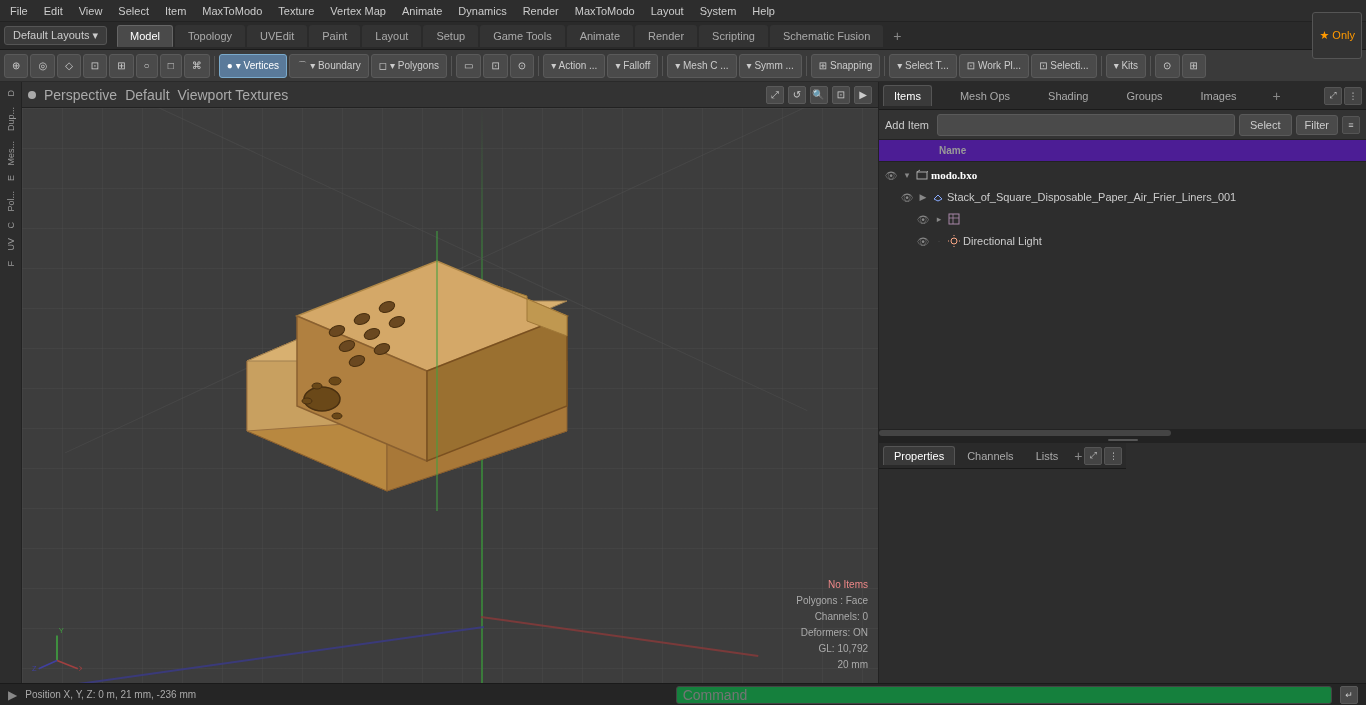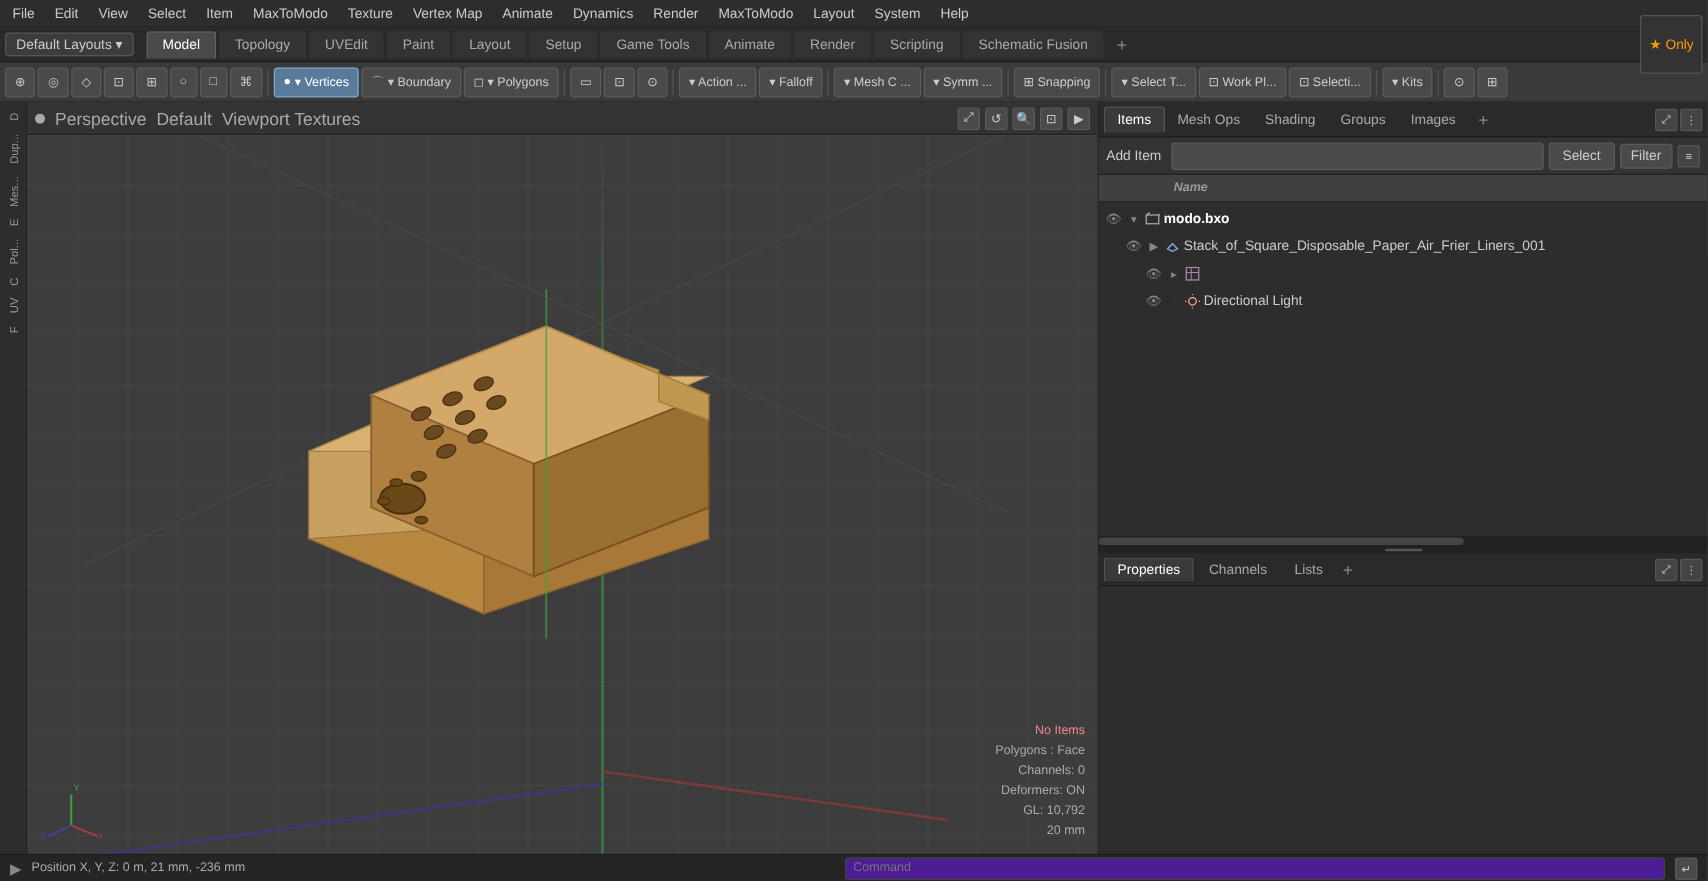--- a/index.html
+++ b/index.html
@@ -256,21 +256,21 @@
     }
 
     
     .right-top-tabs {
       display: flex;
       align-items: center;
       height: 28px;
       background: #2a2a2a;
       border-bottom: 1px solid #1a1a1a;
       padding: 0 4px;
-      gap: 0;
+      gap: 18px;
     }
     .right-tab {
       padding: 4px 10px;
       cursor: pointer;
       font-size: 11px;
       color: #aaa;
       border-radius: 3px 3px 0 0;
       background: transparent;
       white-space: nowrap;
     }
@@ -350,25 +350,24 @@
       font-size: 11px;
       cursor: pointer;
       height: 20px;
     }
 
     
     .items-col-header {
       display: flex;
       align-items: center;
       height: 22px;
-      background: #404040;
+      background: #4c1d95;
       border-bottom: 1px solid #222;
       padding: 0 40px 0 60px;
       gap: 4px;
-      font-style: italic;
     }
     .items-col-name {
       font-size: 10px;
       color: #999;
       font-weight: bold;
     }
 
     
     .items-list {
       flex: 1;
@@ -443,21 +442,21 @@
       height: 2px;
       background: #555;
       border-radius: 1px;
     }
 
     
     .props-panel {
       height: 240px;
       background: #2d2d2d;
       display: flex;
-      flex-direction: column;
+      flex-direction: row;
     }
     .props-tabs {
       display: flex;
       align-items: center;
       height: 26px;
       background: #2a2a2a;
       border-bottom: 1px solid #1a1a1a;
       padding: 0 4px;
       gap: 2px;
     }
@@ -501,26 +500,26 @@
       color: #888;
       font-size: 12px;
     }
     .status-text {
       font-size: 10px;
       color: #aaa;
       flex: 1;
     }
     .status-cmd {
       flex: 1;
-      background: #4c1d95;
+      background: #15803d;
       border: 1px solid #444;
       border-radius: 3px;
       padding: 2px 6px;
       color: #ccc;
-      font-size: 10px;
+      font-size: 14px;
       height: 18px;
     }
     .status-cmd-btn {
       width: 18px;
       height: 18px;
       background: #4a4a4a;
       border: 1px solid #5a5a5a;
       border-radius: 2px;
       display: flex;
       align-items: center;
@@ -782,21 +781,21 @@
       <div class="item-row">
         <div class="item-vis-btn">👁</div>
         <div class="item-expand">▾</div>
         <div class="item-icon">
           <svg width="12" height="12" viewBox="0 0 12 12">
             <rect x="1" y="3" width="10" height="7" fill="none" stroke="#aaa" stroke-width="1"></rect>
             <line x1="1" y1="3" x2="4" y2="1" stroke="#aaa" stroke-width="1"></line>
             <line x1="11" y1="3" x2="14" y2="1" stroke="#aaa" stroke-width="1"></line>
           </svg>
         </div>
-        <span class="item-name" style="font-weight:bold; color:#fff;">modo.bxo</span>
+        <span class="item-name" style="font-weight:bold; color:#fff;font-family:Liberation Serif, serif;">modo.bxo</span>
       </div>
 
       <div class="item-row indent1">
         <div class="item-vis-btn">👁</div>
         <div class="item-expand">▶</div>
         <div class="item-icon">
           <svg width="12" height="12" viewBox="0 0 12 12">
             <path d="M2,8 L6,4 L10,8 L6,10 Z" fill="none" stroke="#8af" stroke-width="1"></path>
           </svg>
         </div>

